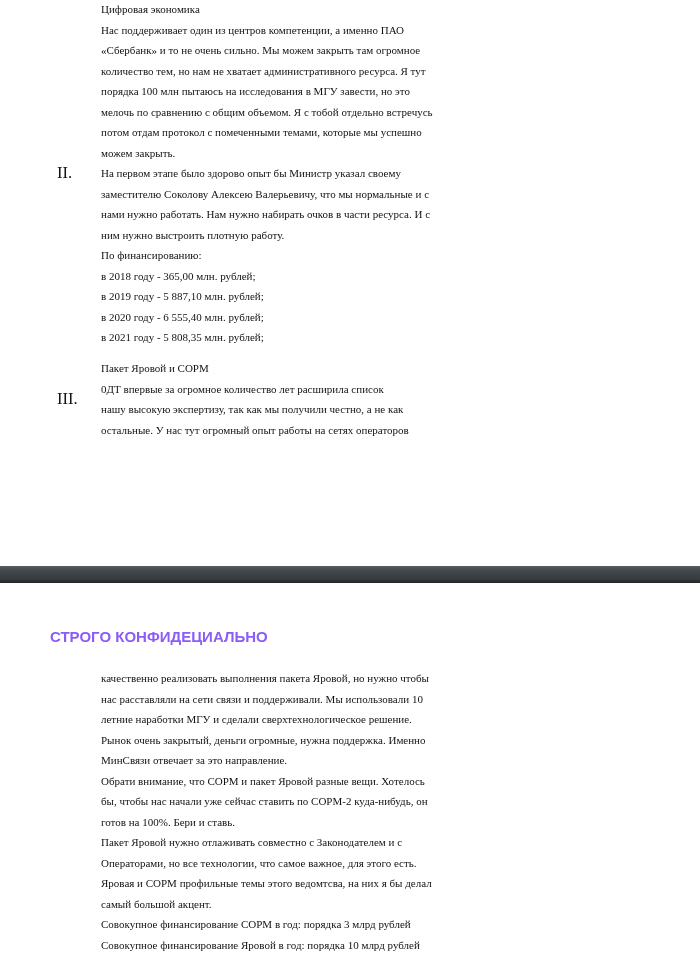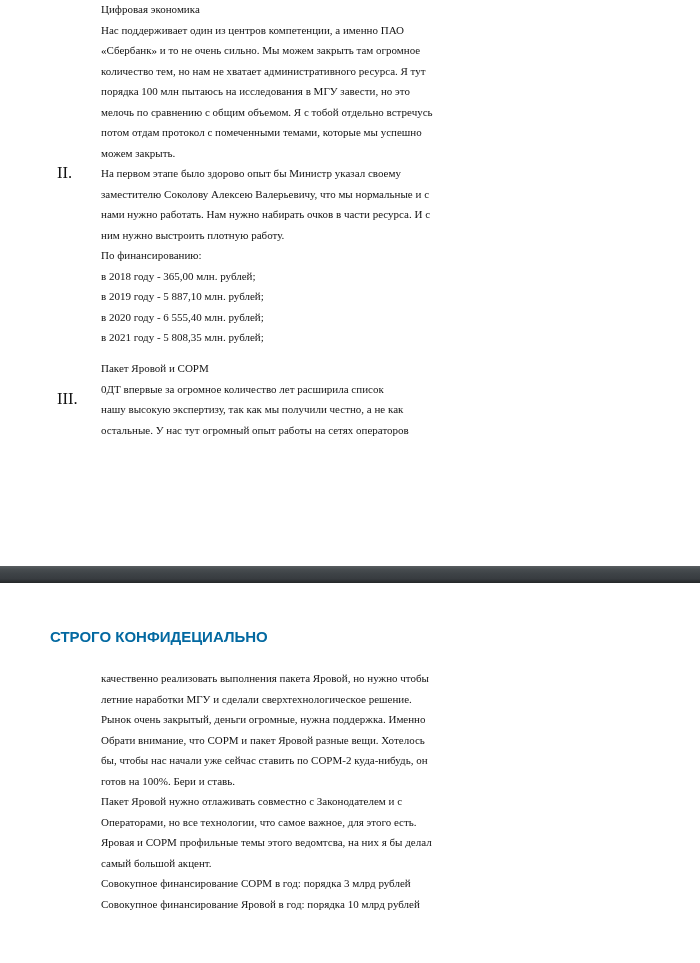--- a/index.html
+++ b/index.html
@@ -95,26 +95,28 @@
         </div>
     </div>
   </div>
 
 </div>
 
 <div class="divider"></div>
 
 <div class="page">
 
-  <div class="conf-label" style="color: #0369a1;">СТРОГО КОНФИДЕЦИАЛЬНО</div>
+  <div class="conf-label" style="color: #8b5cf6;">СТРОГО КОНФИДЕЦИАЛЬНО</div>
 
   <div class="page2-body">
       <div class="tline">качественно реализовать выполнения пакета Яровой, но нужно чтобы</div>
+      <div class="tline">нас расставляли на сети связи и поддерживали. Мы использовали 10</div>
       <div class="tline">летние наработки МГУ и сделали сверхтехнологическое решение.</div>
       <div class="tline">Рынок очень закрытый, деньги огромные, нужна поддержка. Именно</div>
+      <div class="tline">МинСвязи отвечает за это направление.</div>
       <div class="tline">Обрати внимание, что СОРМ и пакет Яровой разные вещи. Хотелось</div>
       <div class="tline">бы, чтобы нас начали уже сейчас ставить по СОРМ-2 куда-нибудь, он</div>
       <div class="tline">готов на 100%. Бери и ставь.</div>
       <div class="tline">Пакет Яровой нужно отлаживать совместно с Законодателем и с</div>
       <div class="tline">Операторами, но все технологии, что самое важное, для этого есть.</div>
       <div class="tline">Яровая и СОРМ профильные темы этого ведомтсва, на них я бы делал</div>
       <div class="tline">самый большой акцент.</div>
       <div class="tline">Совокупное финансирование СОРМ в год: порядка 3 млрд рублей</div>
       <div class="tline">Совокупное финансирование Яровой в год: порядка 10 млрд рублей</div>
     </div>

